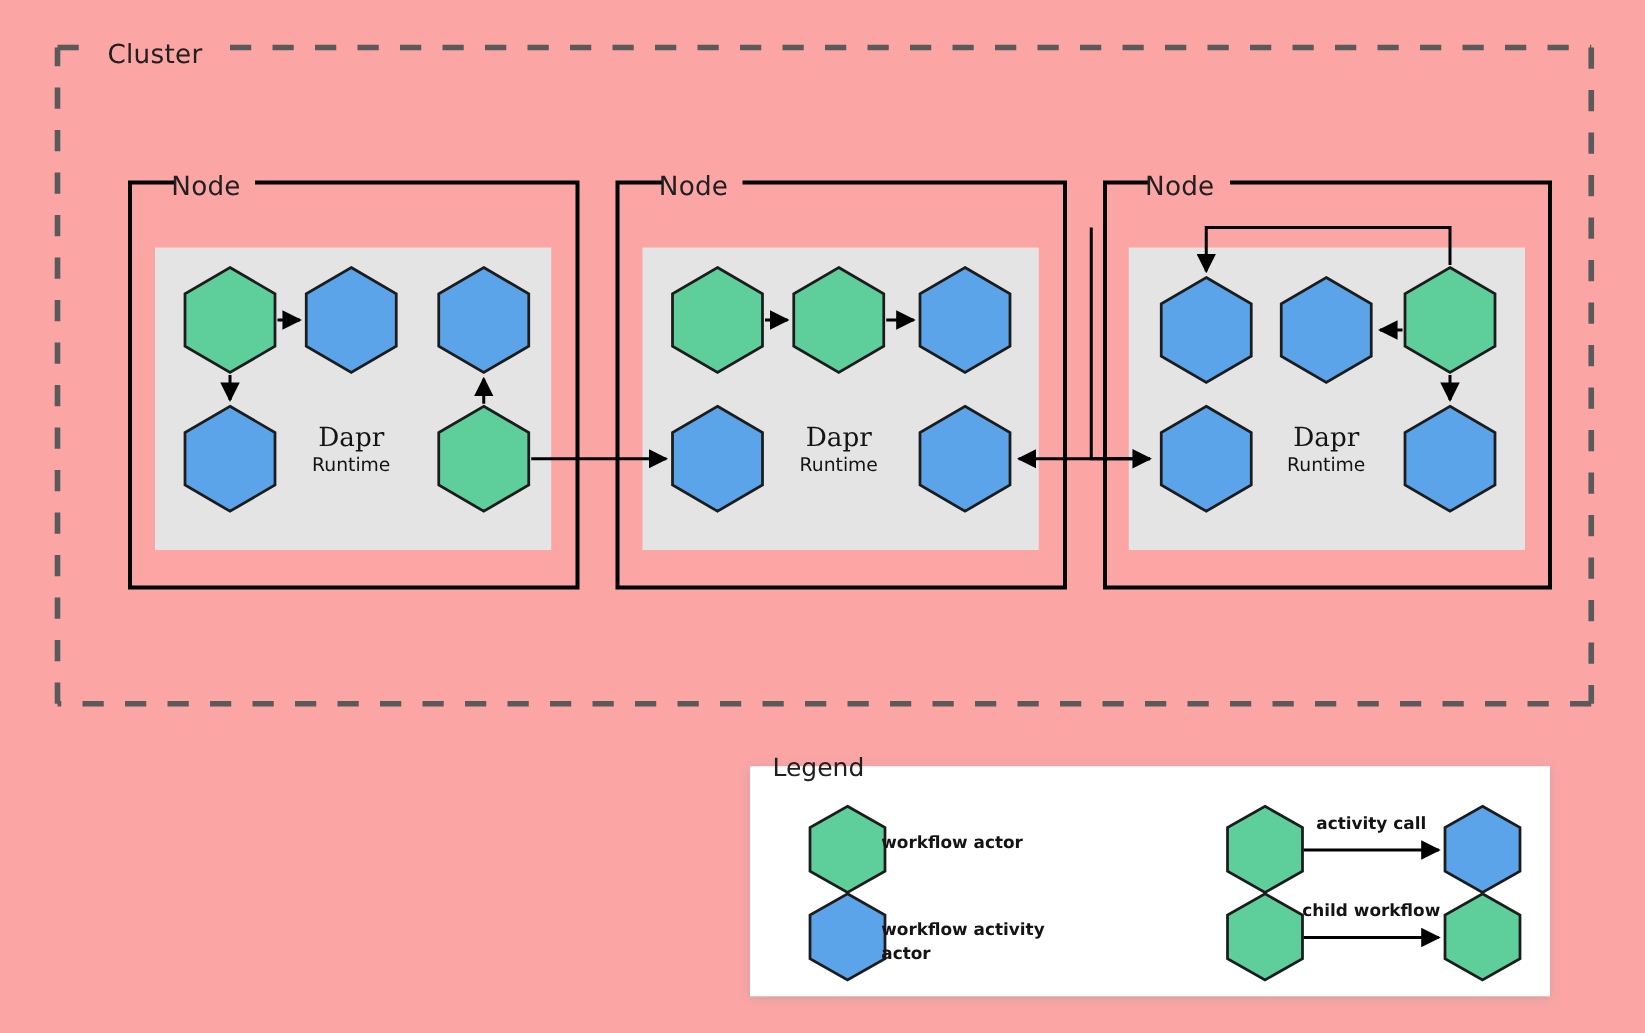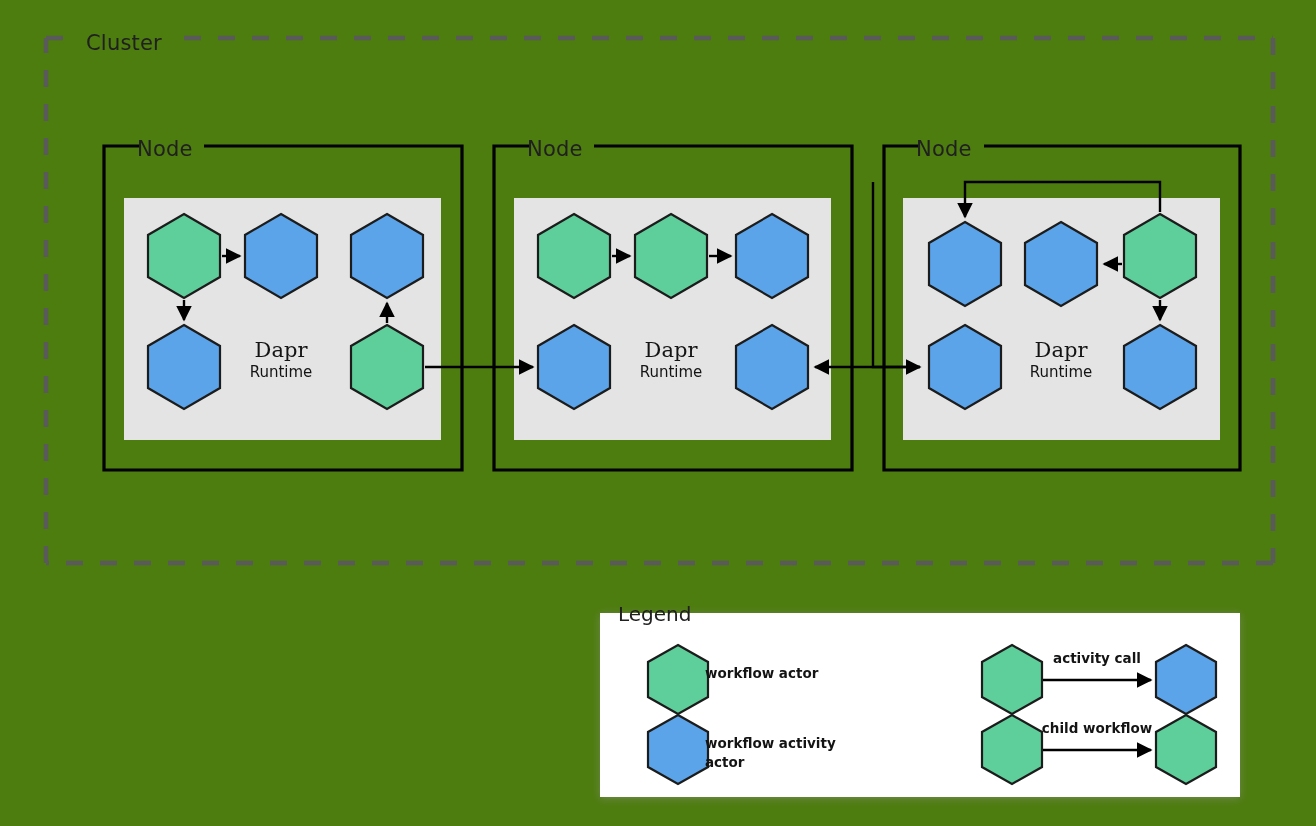--- a/index.html
+++ b/index.html
@@ -7,21 +7,21 @@
     padding: 0;
     background: #ffffff;
   }
   body {
     font-family: "DejaVu Sans", "Liberation Sans", sans-serif;
   }
   #diagram-root {
     position: relative;
     width: 1316px;
     height: 826px;
-    background: #4d7c0f;
+    background: #fca5a5;
     overflow: hidden;
   }
   svg.layer {
     position: absolute;
     top: 0;
     left: 0;
     width: 1316px;
     height: 826px;
   }
   text {

